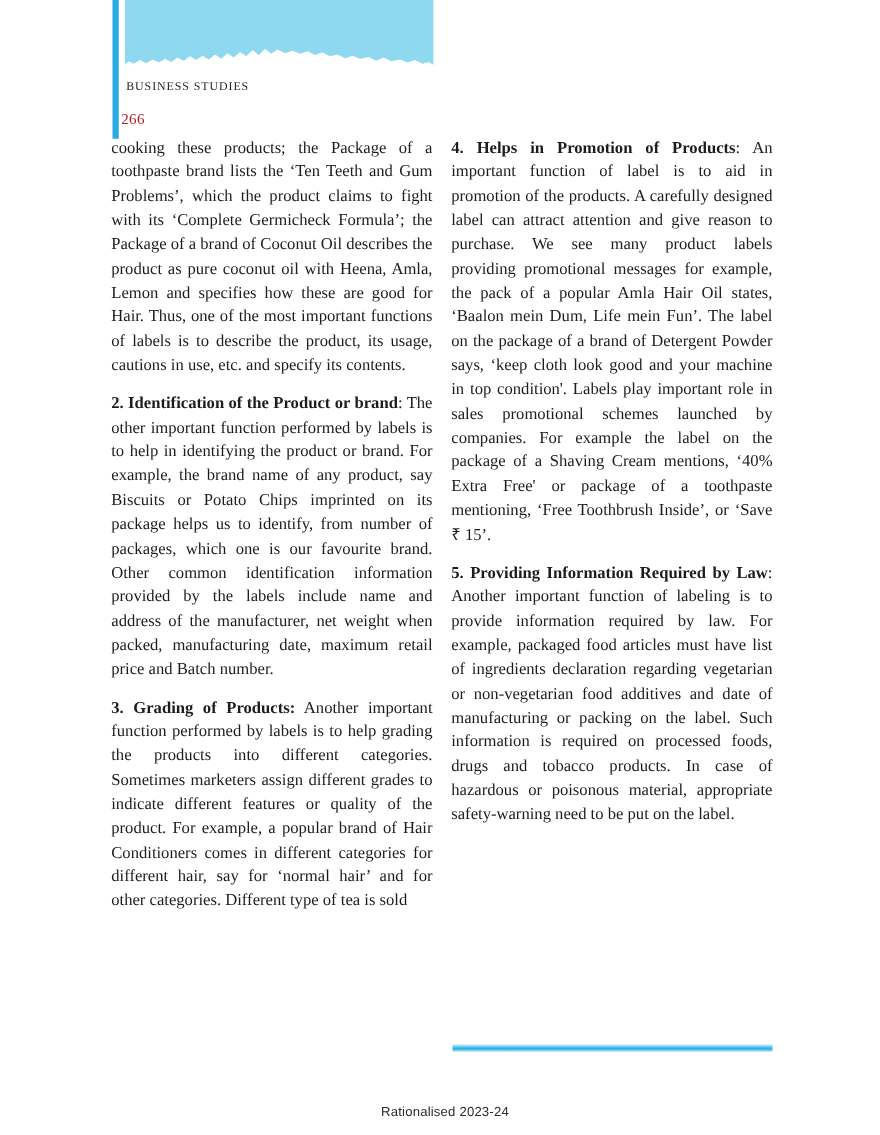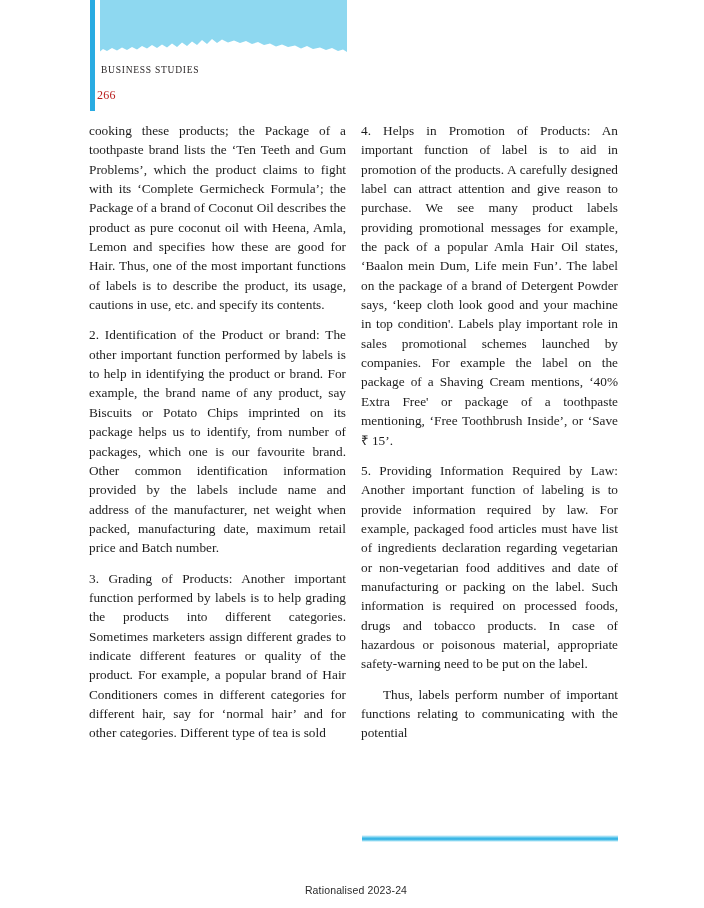--- a/index.html
+++ b/index.html
@@ -66,21 +66,21 @@
     font-family: "Liberation Serif", serif;
     font-size: 12px;
     letter-spacing: 0.3px;
     color: #b91c1c;
   }
 
   
   .columns {
     position: absolute;
     left: 89px;
-    top: 121px;
+    top: 108px;
     width: 530px;
     height: 690px;
     display: flex;
     gap: 15px;
   }
   .col {
     width: 257px;
     flex: 0 0 257px;
   }
   .col p {
@@ -88,21 +88,21 @@
     font-family: "Liberation Serif", serif;
     font-size: 13.3px;
     line-height: 19.35px;
     text-align: justify;
     text-justify: inter-word;
     color: #1c1c1c;
     hyphens: none;
   }
   .col p.no-gap { margin-bottom: 0; }
   .col p.indent { text-indent: 22px; }
-  .col p b { font-weight: normal; }
+  .col p b { font-weight: bold; }
 
   
   .footer-rule {
     position: absolute;
     left: 362px;
     top: 835px;
     width: 256px;
     height: 7px;
     background: linear-gradient(to bottom,
         #ffffff 0%,
@@ -161,23 +161,20 @@
       </p>
     </div>
 
     <div class="col">
       <p>
         <b>4. Helps in Promotion of Products</b><span>: An important function of label is to aid in promotion of the products. A carefully designed label can attract attention and give reason to purchase. We see many product labels providing promotional messages for example, the pack of a popular Amla Hair Oil states, ‘Baalon mein Dum, Life mein Fun’. The label on the package of a brand of Detergent Powder says, ‘keep cloth look good and your machine in top condition'. Labels play important role in sales promotional schemes launched by companies. For example the label on the package of a Shaving Cream mentions, ‘40% Extra Free' or package of a toothpaste mentioning, ‘Free Toothbrush Inside’, or ‘Save ₹ 15’.</span>
       </p>
       <p>
         <b>5. Providing Information Required by Law</b><span>: Another important function of labeling is to provide information required by law. For example, packaged food articles must have list of ingredients declaration regarding vegetarian or non-vegetarian food additives and date of manufacturing or packing on the label. Such information is required on processed foods, drugs and tobacco products. In case of hazardous or poisonous material, appropriate safety-warning need to be put on the label.</span>
       </p>
-      <p class="indent no-gap">
-        <span>Thus, labels perform number of important functions relating to communicating with the potential</span>
-      </p>
     </div>
 
   </div>
 
   <div class="footer-rule"></div>
 
   <div class="footer-note">Rationalised 2023-24</div>
 
 </div>
 

